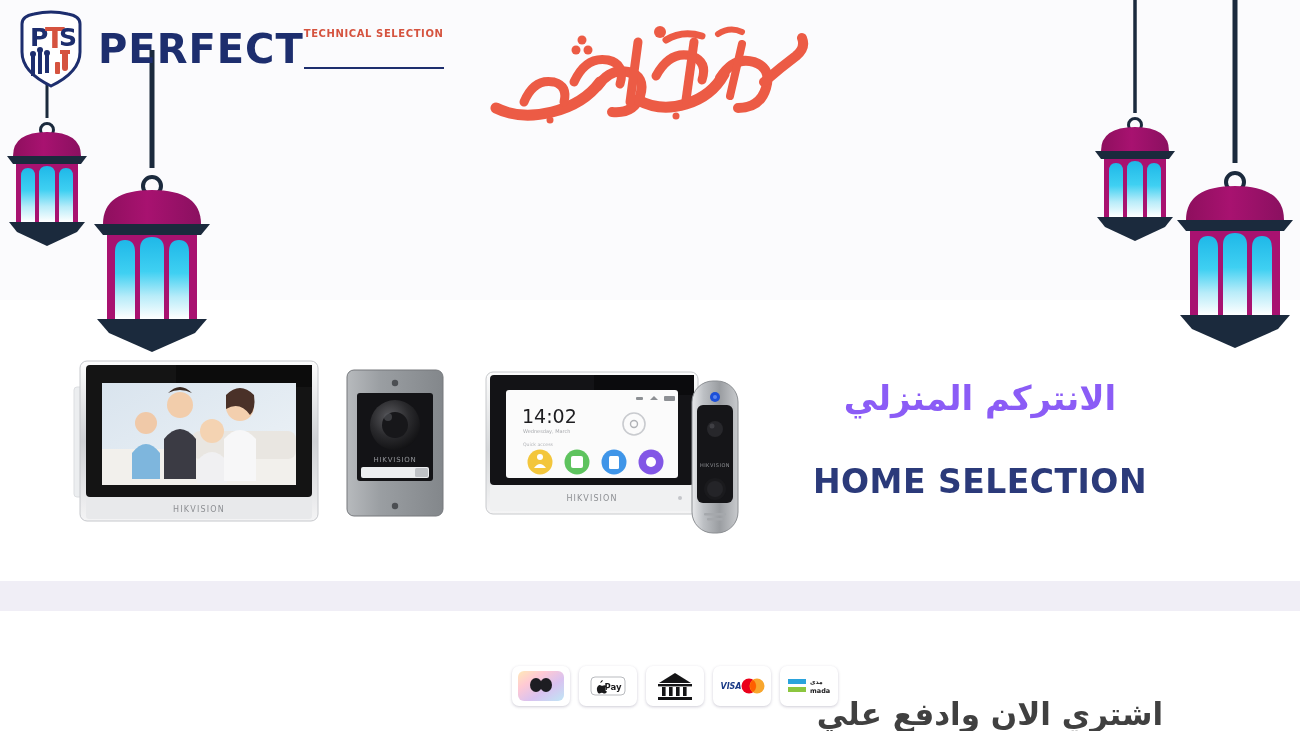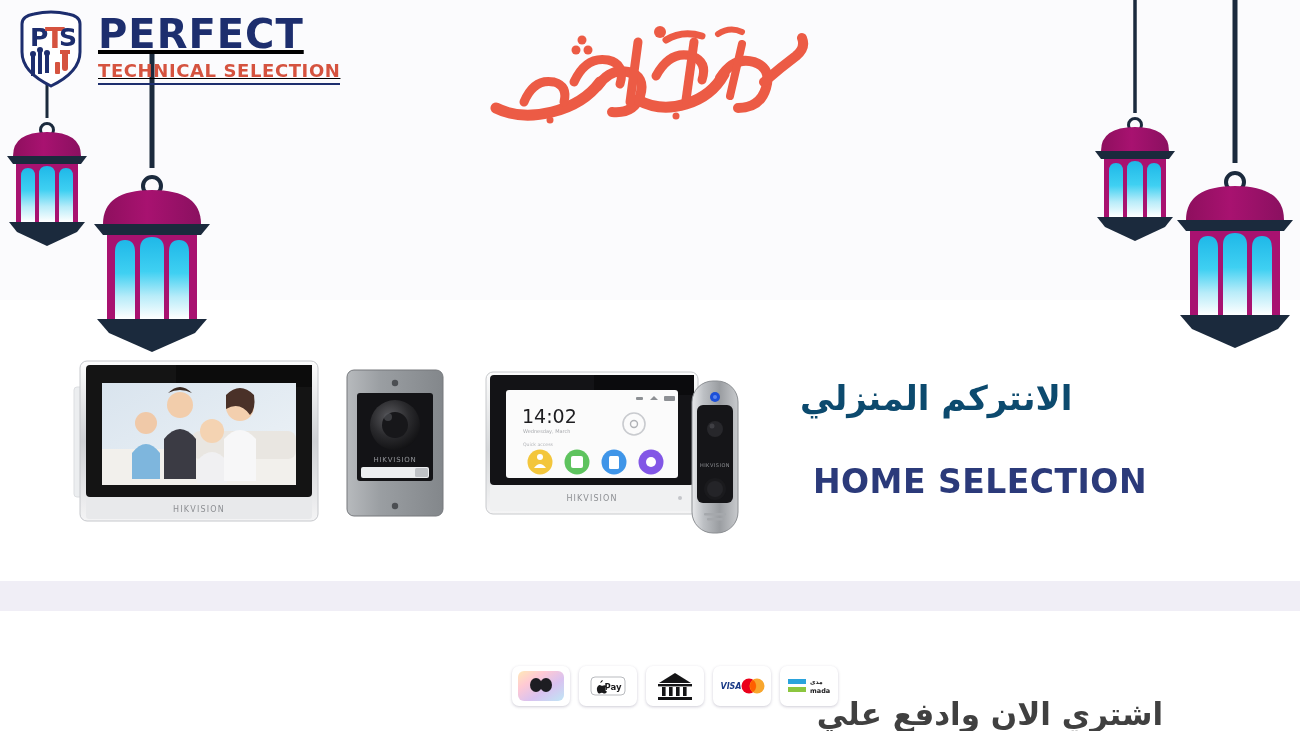--- a/index.html
+++ b/index.html
@@ -57,48 +57,48 @@
     background: #ffffff;
     clip-path: polygon(0 120, 980 0, 1300 0, 1300 120);
   }
 
   
   .logo {
     position: absolute; left: 14px; top: 8px;
     display: flex; align-items: center; gap: 10px;
   }
   .logo-mark { width: 74px; height: 82px; display: block; }
-  .logo-words { display: flex; flex-direction: column; line-height: 1; text-decoration: underline; }
+  .logo-words { display: flex; flex-direction: row; line-height: 1; }
   .logo-main {
     font-size: 40px; font-weight: bold; letter-spacing: 1px;
     color: #1d2e6e; font-family: "DejaVu Sans", "Liberation Sans", sans-serif;
   }
   .logo-sub {
-    font-size: 18px; font-weight: bold; letter-spacing: 0.6px;
-    color: #d5533f; margin-top: 8px;
+    font-size: 10px; font-weight: bold; letter-spacing: 0.6px;
+    color: #d5533f; margin-top: 0;
     border-bottom: 2px solid #1d2e6e; padding-bottom: 3px;
   }
 
   
   .ramadan-calligraphy {
     position: absolute; left: 480px; top: 16px;
     width: 330px; height: 112px;
   }
   .discount-line {
     position: absolute;
     left: 250px; top: 133px; width: 790px;
     text-align: center; direction: rtl;
     font-size: 31px; font-weight: bold;
     color: #2b3a7a; letter-spacing: 0px;
     font-family: "DejaVu Sans", "Liberation Sans", sans-serif;
   }
   .product-title-ar {
     position: absolute; left: 800px; top: 378px; width: 360px;
-    text-align: left; direction: rtl;
-    font-size: 34px; font-weight: bold; color: #0c4a6e;
+    text-align: center; direction: rtl;
+    font-size: 34px; font-weight: bold; color: #8b5cf6;
   }
   .product-title-en {
     position: absolute; left: 800px; top: 462px; width: 360px;
     text-align: center;
     font-size: 33px; font-weight: bold; color: #2b3a7a;
     letter-spacing: 0.5px;
   }
   .pay-slogan {
     position: absolute; left: 810px; top: 660px; width: 360px;
     text-align: center; direction: rtl;

